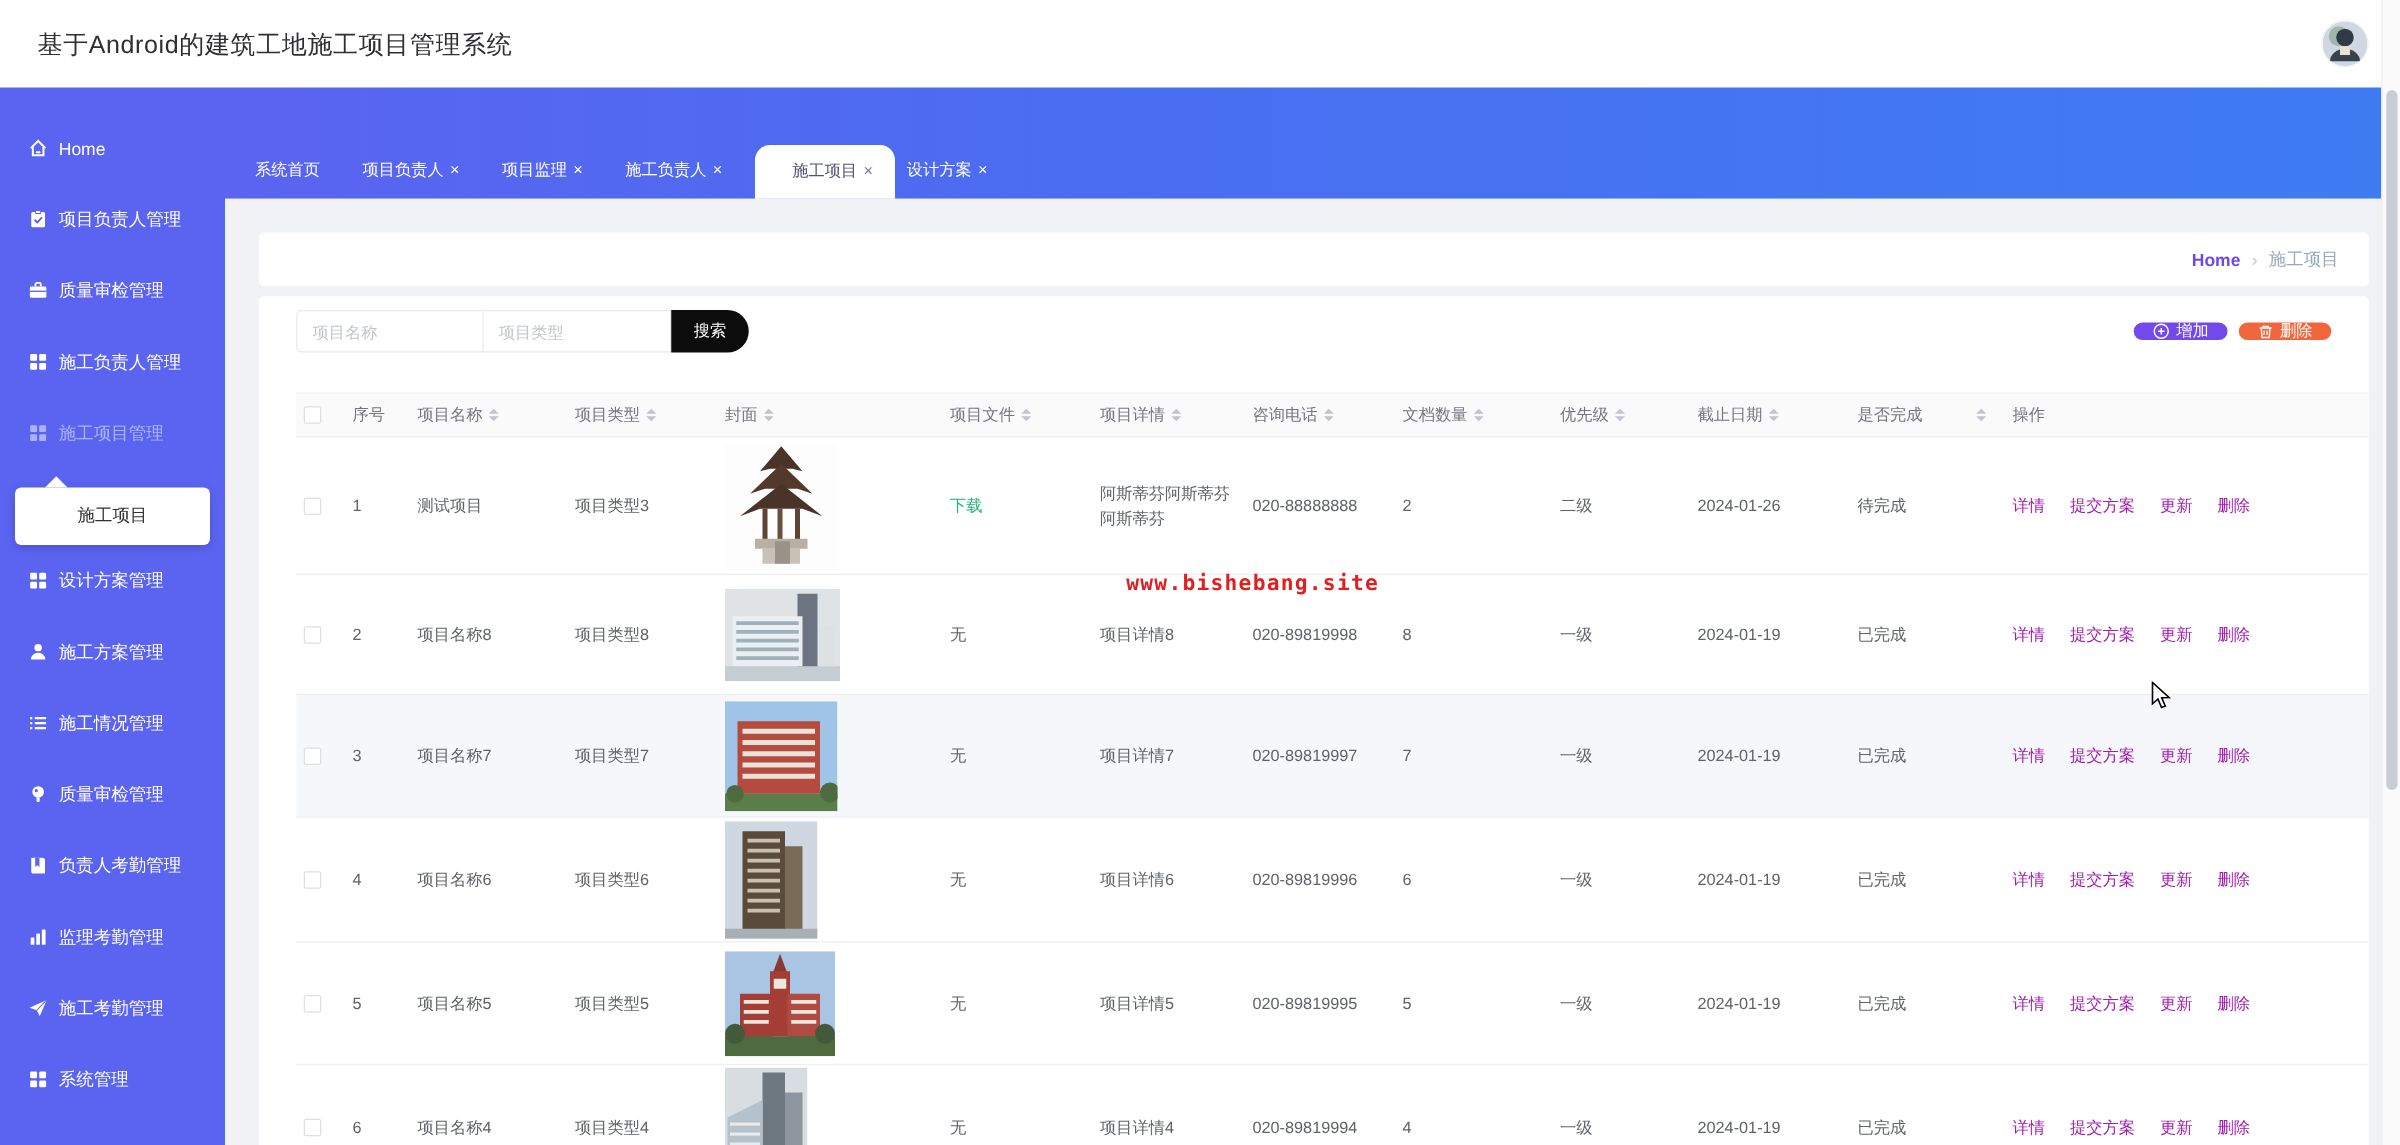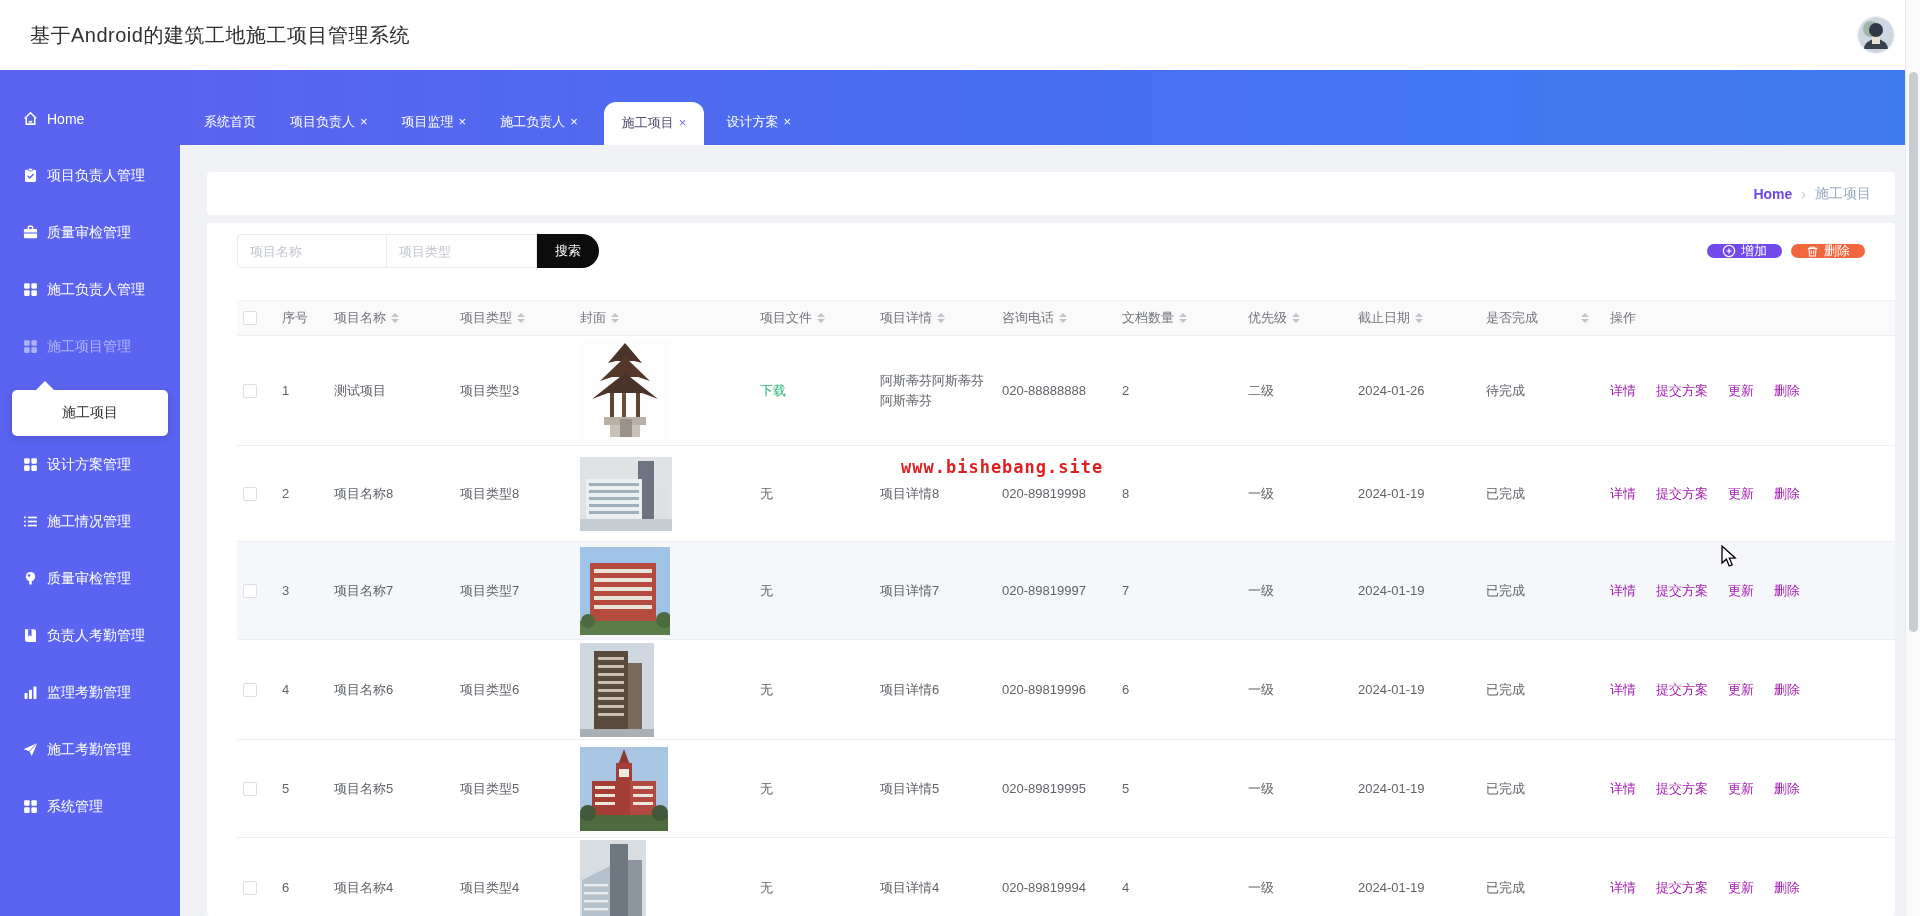--- a/index.html
+++ b/index.html
@@ -17,24 +17,24 @@
   .side-item { height:57px; display:flex; align-items:center; padding-left:22px; color:#fff; font-size:14px; cursor:pointer; }
   .side-item .ic { width:17px; height:17px; margin-right:8px; flex:none; display:flex; align-items:center; }
   .side-item.dim { color:rgba(255,255,255,.5); }
   .side-item.dim .ic { opacity:.5; }
   .submenu { position:relative; background:#fff; border-radius:5px; margin:15px 12px 0 12px; height:46px; display:flex; align-items:center; justify-content:center; font-size:14px; color:#303133; cursor:pointer; box-shadow:0 2px 8px rgba(0,0,0,.15); }
   .submenu:before { content:""; position:absolute; top:-9px; left:24px; border:9px solid transparent; border-bottom-color:#fff; border-top:none; }
 
   .main { flex:1; display:flex; flex-direction:column; min-width:0; }
 
   
-  .tabbar { height:75px; flex:none; background:linear-gradient(90deg,#5a64f0 0%,#4a6df1 40%,#3e7cf2 100%); display:flex; align-items:flex-end; padding-left:16px; }
+  .tabbar { height:89px; flex:none; background:linear-gradient(90deg,#5a64f0 0%,#4a6df1 40%,#3e7cf2 100%); display:flex; align-items:flex-end; padding-left:16px; }
   .tab { color:#fff; font-size:13px; padding:11px 8px 14px 8px; margin-right:18px; cursor:pointer; white-space:nowrap; }
   .tab .x { margin-left:5px; font-size:13px; }
-  .tab.active { background:#fff; color:#50506e; border-radius:12px 12px 0 0; padding:12px 18px 13px 18px; margin-right:14px; }
+  .tab.active { background:#fff; color:#50506e; border-radius:12px 12px 0 0; padding:12px 18px 13px 30px; margin-right:1px; }
   .tab.active .x { color:#7b68ee; }
 
   
   .content { flex:1; background:#f1f2f6; padding:0 25px 0 27px; overflow:hidden; }
   .crumb-bar { margin-top:27px; height:43px; background:#fff; border-radius:4px; display:flex; align-items:center; justify-content:flex-end; padding-right:24px; font-size:14px; }
   .crumb-home { color:#6d49e8; font-weight:bold; cursor:pointer; }
   .crumb-sep { color:#c0c4cc; margin:0 9px; font-size:14px; }
   .crumb-cur { color:#97a8be; }
 
   .card { margin-top:8px; background:#fff; border-radius:4px; height:693px; overflow:hidden; padding:0 30px; position:relative; }
@@ -159,20 +159,29 @@
       <div class="side-item">
         <span class="ic">
           <svg width="17" height="17" viewBox="0 0 16 16" fill="#fff">
               <rect x="2" y="2" width="5.2" height="5.2" rx="1"></rect>
               <rect x="8.8" y="2" width="5.2" height="5.2" rx="1"></rect>
               <rect x="2" y="8.8" width="5.2" height="5.2" rx="1"></rect>
               <rect x="8.8" y="8.8" width="5.2" height="5.2" rx="1"></rect>
             </svg>
         </span>
         <span>设计方案管理</span>
+      </div>
+      <div class="side-item">
+        <span class="ic">
+          <svg width="17" height="17" viewBox="0 0 16 16" fill="#fff">
+              <circle cx="8" cy="4.8" r="2.8"></circle>
+              <path d="M2.5 13.8 a5.5 5.2 0 0 1 11 0 Z"></path>
+            </svg>
+        </span>
+        <span>施工方案管理</span>
       </div>
       <div class="side-item">
         <span class="ic">
           <svg width="17" height="17" viewBox="0 0 16 16" stroke="#fff" stroke-width="1.6" fill="none">
               <path d="M5.5 4.2 H14"></path>
               <path d="M5.5 8 H14"></path>
               <path d="M5.5 11.8 H14"></path>
               <path d="M2 4.2 H3.6 M2 8 H3.6 M2 11.8 H3.6"></path>
             </svg>
         </span>

